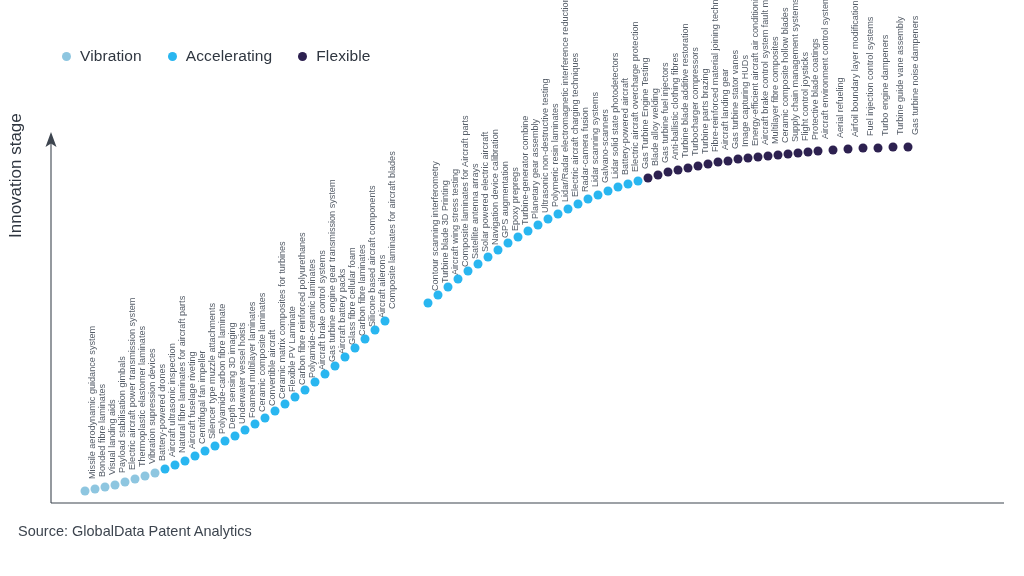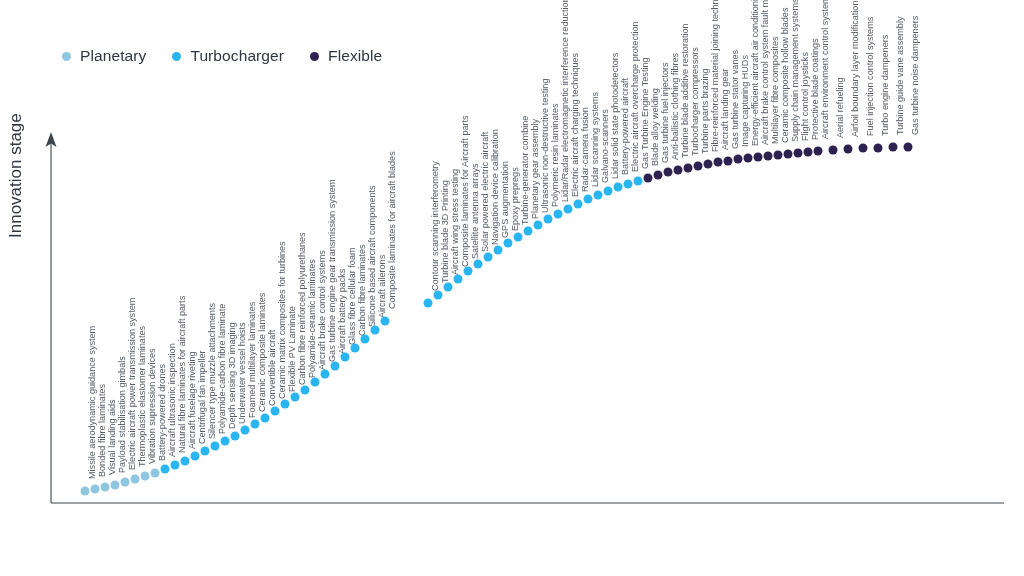--- a/index.html
+++ b/index.html
@@ -74,25 +74,25 @@
   }
 </style>
 </head>
 <body>
 
 <div id="chart-root">
 
   <div class="legend" id="legend">
       <div class="legend-item">
         <span class="legend-dot" style="background: rgb(142, 198, 224);"></span>
-        <span class="legend-label">Planetary</span>
+        <span class="legend-label">Vibration</span>
       </div>
       <div class="legend-item">
         <span class="legend-dot" style="background: rgb(41, 182, 240);"></span>
-        <span class="legend-label">Turbocharger</span>
+        <span class="legend-label">Accelerating</span>
       </div>
       <div class="legend-item">
         <span class="legend-dot" style="background: rgb(45, 33, 80);"></span>
         <span class="legend-label">Flexible</span>
       </div>
     </div>
 
   <svg class="axis-svg" viewBox="0 0 1024 576">
 
     <line x1="51" y1="503" x2="51" y2="140" stroke="#3d454f" stroke-width="1.1"></line>
@@ -407,13 +407,14 @@
       <div class="pt" style="left: 893px; top: 147px;">
         <span class="pt-dot" style="background: rgb(45, 33, 80);"></span>
         <span class="pt-label">Turbine guide vane assembly</span>
       </div>
       <div class="pt" style="left: 908px; top: 147px;">
         <span class="pt-dot" style="background: rgb(45, 33, 80);"></span>
         <span class="pt-label">Gas turbine noise dampeners</span>
       </div>
     </div>
 
+  <div class="source">Source: GlobalData Patent Analytics</div>
 </div>
 
 </body></html>

